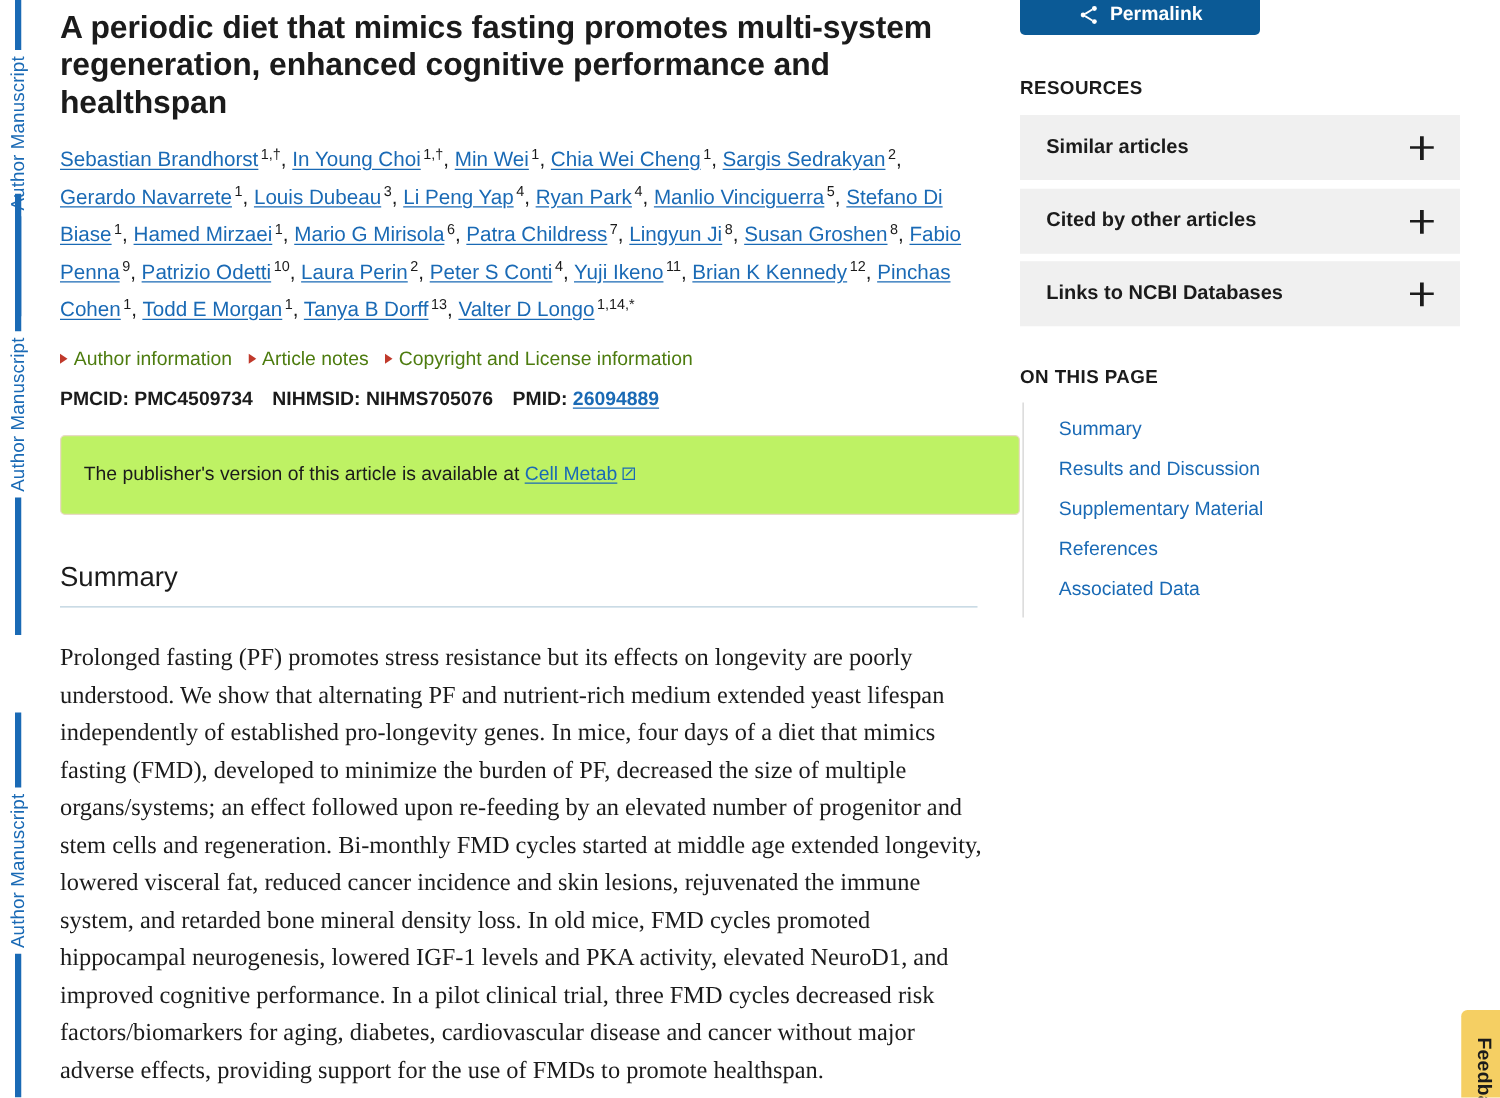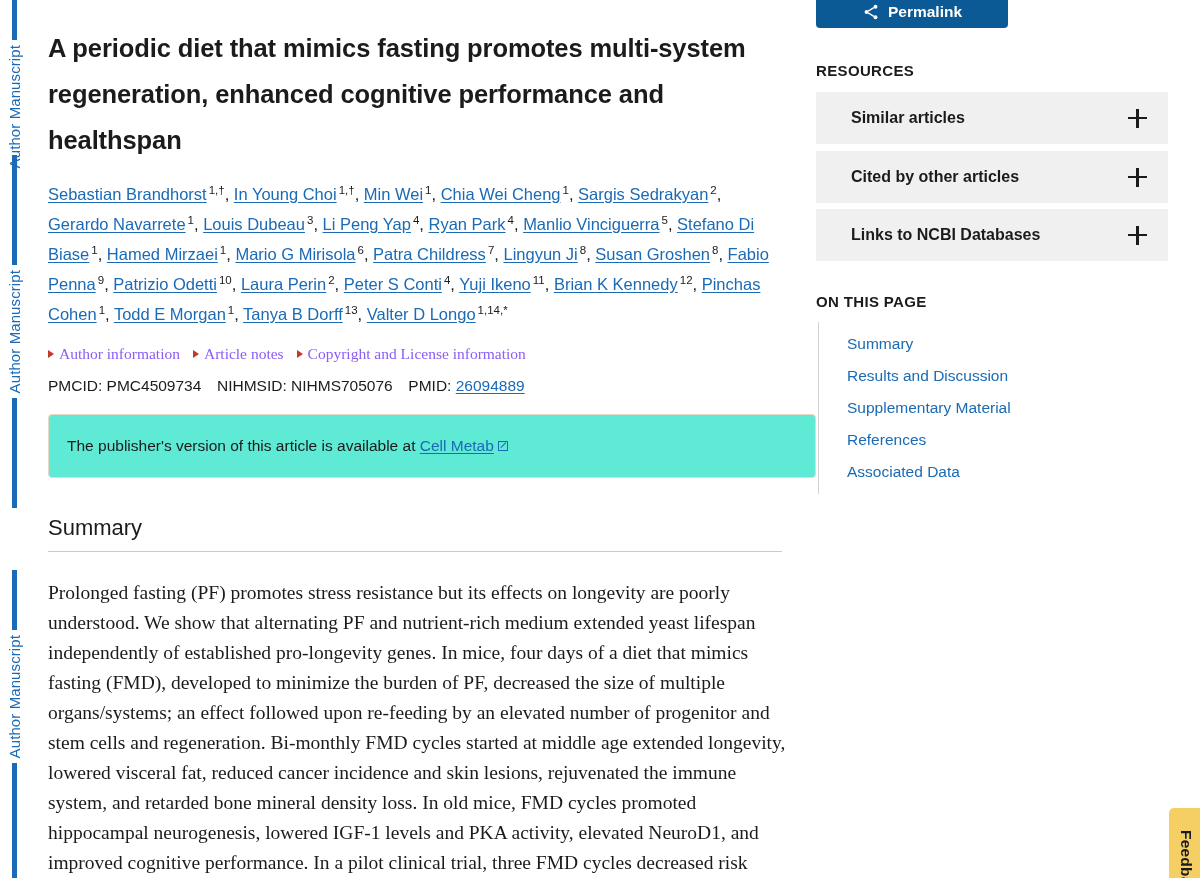--- a/index.html
+++ b/index.html
@@ -52,25 +52,25 @@
   .main-col {
     position: absolute;
     left: 48px;
     top: 0;
     width: 734px;
   }
   .article-title {
     font-family: "Liberation Sans", sans-serif;
     font-size: 25.5px;
     font-weight: 700;
-    line-height: 46px;
+    line-height: 30px;
     color: #1b1b1b;
     letter-spacing: -0.1px;
     margin: 0;
-    padding-top: 25px;
+    padding-top: 7px;
     width: 740px;
   }
 
   .authors {
     margin-top: 16px;
     width: 738px;
     font-size: 16.5px;
     line-height: 30px;
     color: #1b1b1b;
   }
@@ -90,47 +90,47 @@
 
   .meta-links {
     margin-top: 14px;
     font-size: 15.5px;
     line-height: 22px;
     color: #1a6ab5;
   }
   .meta-links .discl {
     display: inline-block;
     margin-right: 13px;
-    color: #8b5cf6;
+    color: #4d7c0f;
     text-decoration: none;
     cursor: pointer;
-    font-family: Liberation Serif, serif;
   }
   .tri {
     display: inline-block;
     width: 0; height: 0;
     border-left: 6px solid #c0392b;
     border-top: 4.5px solid transparent;
     border-bottom: 4.5px solid transparent;
     margin-right: 5px;
     vertical-align: 1px;
   }
   .ids {
     margin-top: 11px;
     font-size: 15.5px;
     color: #1b1b1b;
     line-height: 20px;
+    font-weight: bold;
   }
   .ids a { color: #1a6ab5; text-decoration: underline; text-underline-offset: 2px; }
   .ids .gap { display: inline-block; width: 7px; }
 
   .pub-notice {
     margin-top: 18px;
     width: 768px;
-    background: #5eead4;
+    background: #bef264;
     border: 1px solid #e8d9c4;
     border-radius: 4px;
     padding: 20px 18px;
     font-size: 15.5px;
     color: #1b1b1b;
     line-height: 22px;
   }
   .pub-notice a {
     color: #1a6ab5;
     text-decoration: underline;
@@ -215,21 +215,21 @@
 
   .accordion {
     position: absolute;
     left: 0;
     width: 352px;
     height: 52px;
     background: #f0f0f0;
     display: flex;
     align-items: center;
     justify-content: space-between;
-    padding: 0 21px 0 35px;
+    padding: 0 21px 0 21px;
     cursor: pointer;
   }
   .acc-label {
     font-size: 16px;
     font-weight: 700;
     color: #1b1b1b;
   }
   .plus {
     position: relative;
     width: 19px; height: 19px;

